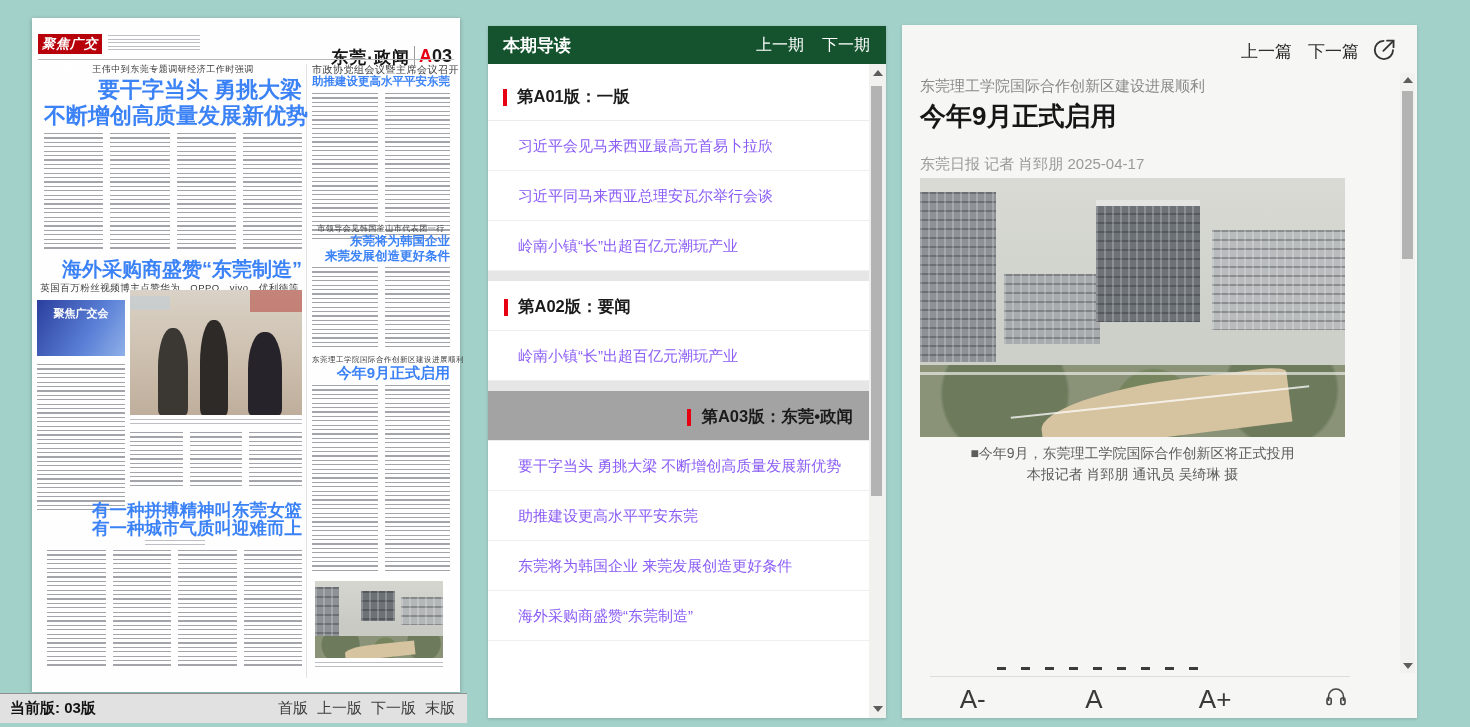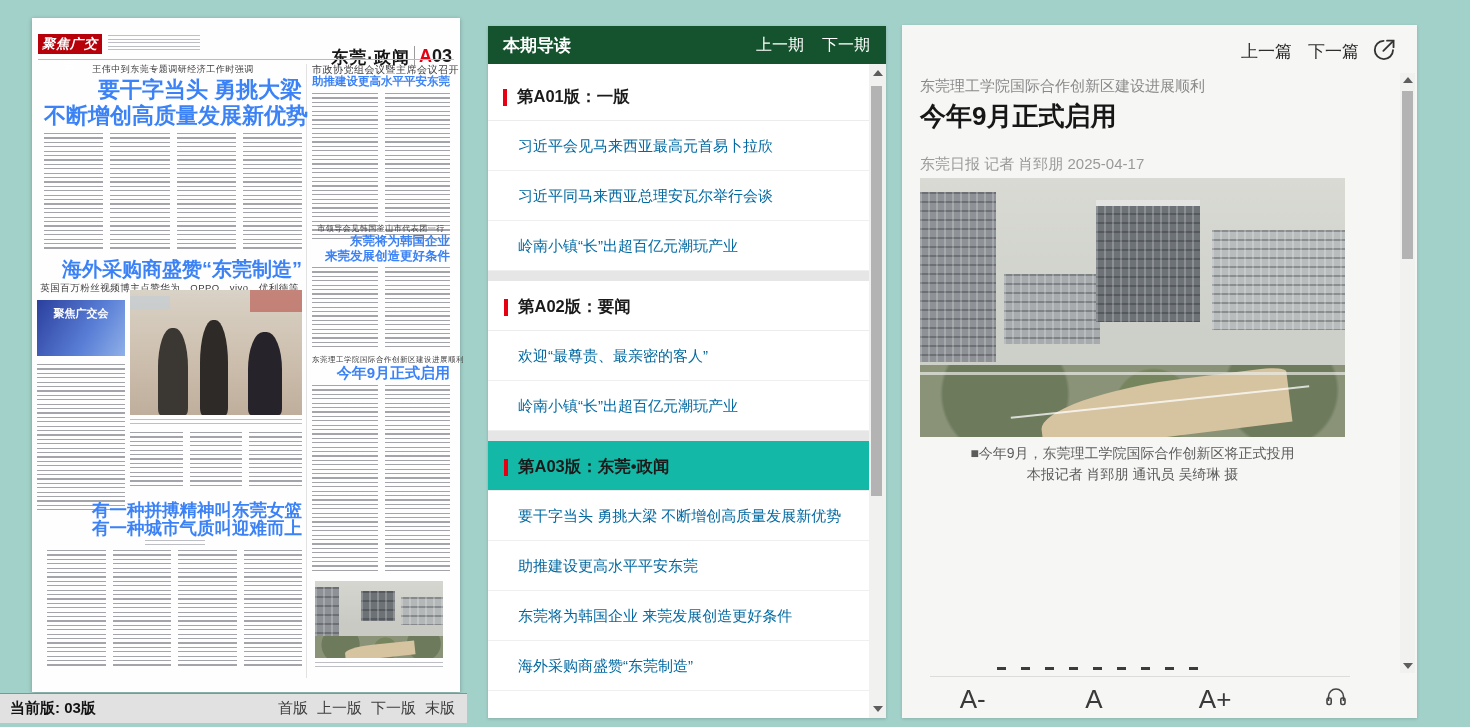--- a/index.html
+++ b/index.html
@@ -33,24 +33,24 @@
   #page-footer .nav span{font-size:15px;color:#3d3d3d;cursor:pointer;}
   
   #toc{left:488px;top:26px;width:398px;height:692px;background:#fff;box-shadow:0 1px 3px rgba(0,0,0,.18);}
   #toc-header{left:0;top:0;width:100%;height:38px;background:#14532d;display:flex;align-items:center;}
   #toc-header .title{color:#fff;font-size:17px;font-weight:bold;margin-left:15px;}
   #toc-header .links{margin-left:auto;margin-right:16px;display:flex;gap:18px;}
   #toc-header .links span{color:#fff;font-size:16px;cursor:pointer;}
   #toc-body{left:0;top:38px;width:381px;height:654px;overflow:hidden;background:#fff;}
   .sec-head{display:flex;align-items:center;padding:15px 16px 12px 16px;border-bottom:1px solid #ececec;}
   .sec-head.first{padding-top:22px;padding-left:15px;}
-  .sec-head.hl{background:#14b8a6;}
+  .sec-head.hl{background:#a3a3a3;justify-content:flex-end;}
   .sec-head .mark{width:4px;height:17px;background:#e60012;margin-right:10px;}
   .sec-head .st{font-size:16.5px;font-weight:bold;color:#1a1a1a;}
-  .toc-item{padding:13px 18px 13px 30px;font-size:15px;color:#0369a1;line-height:23px;
+  .toc-item{padding:13px 18px 13px 30px;font-size:15px;color:#8b5cf6;line-height:23px;
     border-bottom:1px solid #efefef;cursor:pointer;}
   .sec-gap{height:10px;background:#e6e6e6;}
   
   .sbar{background:#f1f1f0;}
   .sbar .thumb{position:absolute;left:2px;width:11px;background:#b3b3b3;}
   .arrow{position:absolute;left:0;width:100%;height:14px;display:flex;align-items:center;justify-content:center;cursor:pointer;}
   .tri-up{width:0;height:0;border-left:5px solid transparent;border-right:5px solid transparent;border-bottom:6px solid #5d5d5d;}
   .tri-down{width:0;height:0;border-left:5px solid transparent;border-right:5px solid transparent;border-top:6px solid #5d5d5d;}
   
   #article{left:902px;top:25px;width:515px;height:693px;background:#f6f6f5;box-shadow:0 1px 3px rgba(0,0,0,.15);}
@@ -205,21 +205,20 @@
     </div>
     <div class="toc-item">习近平会见马来西亚最高元首易卜拉欣</div>
     <div class="toc-item">习近平同马来西亚总理安瓦尔举行会谈</div>
     <div class="toc-item">岭南小镇“长”出超百亿元潮玩产业</div>
     <div class="sec-gap"></div>
 
     <div class="sec-head">
       <span class="mark"></span>
       <span class="st">第A02版：要闻</span>
     </div>
-    <div class="toc-item">欢迎“最尊贵、最亲密的客人”</div>
     <div class="toc-item">岭南小镇“长”出超百亿元潮玩产业</div>
     <div class="sec-gap"></div>
 
     <div class="sec-head hl">
       <span class="mark"></span>
       <span class="st">第A03版：东莞•政闻</span>
     </div>
     <div class="toc-item">要干字当头 勇挑大梁 不断增创高质量发展新优势</div>
     <div class="toc-item">助推建设更高水平平安东莞</div>
     <div class="toc-item">东莞将为韩国企业 来莞发展创造更好条件</div>

